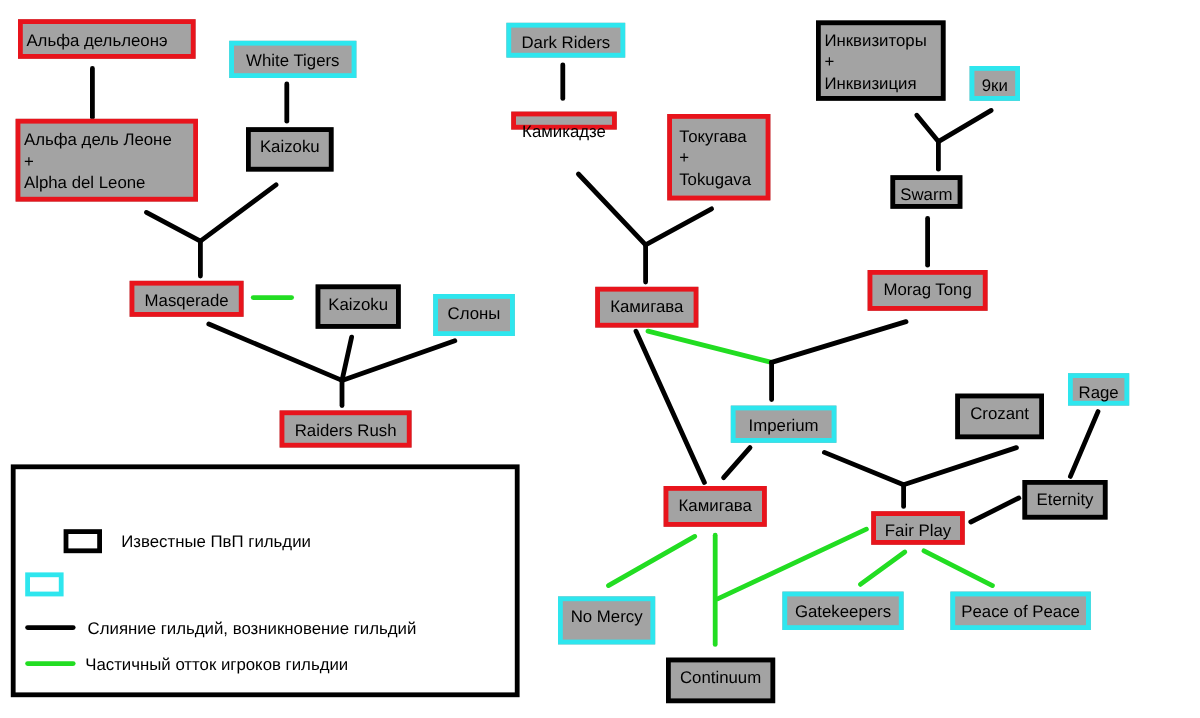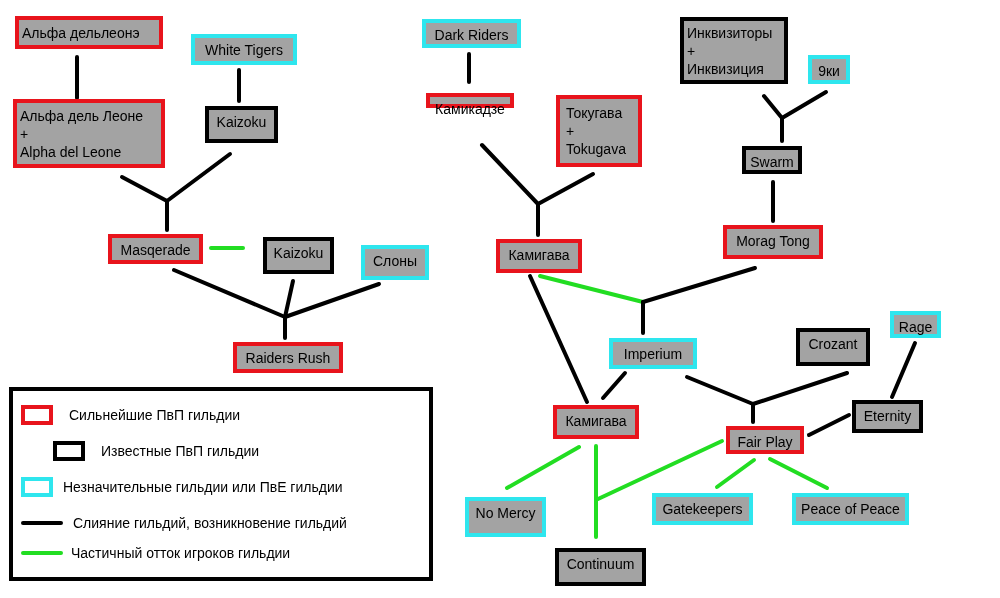--- a/index.html
+++ b/index.html
@@ -94,31 +94,26 @@
 <div class="node center" style="left: 890px; top: 311px; width: 51px; height: 27px; border-color: rgb(46, 230, 238);"><span>Rage</span></div>
 <div class="node center" style="left: 852px; top: 400px; width: 71px; height: 33px; border-color: rgb(0, 0, 0);"><span>Eternity</span></div>
 <div class="node center" style="left: 553px; top: 405px; width: 86px; height: 34px; border-color: rgb(232, 20, 28);"><span>Камигава</span></div>
 <div class="node center" style="left: 726px; top: 426px; width: 78px; height: 28px; border-color: rgb(232, 20, 28);"><span>Fair Play</span></div>
 <div class="node center" style="left: 465px; top: 497px; width: 81px; height: 40px; border-color: rgb(46, 230, 238);"><span>No Mercy</span></div>
 <div class="node center" style="left: 652px; top: 493px; width: 101px; height: 32px; border-color: rgb(46, 230, 238);"><span>Gatekeepers</span></div>
 <div class="node center" style="left: 792px; top: 493px; width: 117px; height: 32px; border-color: rgb(46, 230, 238);"><span>Peace of Peace</span></div>
 <div class="node center" style="left: 555px; top: 548px; width: 91px; height: 38px; border-color: rgb(0, 0, 0);"><span>Continuum</span></div>
 
 <div id="legend">
-  <div class="lg-row" style="top:14px;">
-    <span class="lg-swatch" style="width: 32px; height: 20px; border-color: rgb(232, 20, 28);"></span>
-    <span class="lg-text" style="margin-left:16px;">Сильнейшие ПвП гильдии</span>
-  </div>
   <div class="lg-row" style="top:50px;padding-left:32px;">
     <span class="lg-swatch" style="width: 32px; height: 20px; border-color: rgb(0, 0, 0);"></span>
     <span class="lg-text" style="margin-left:16px;">Известные ПвП гильдии</span>
   </div>
   <div class="lg-row" style="top:86px;">
     <span class="lg-swatch" style="width: 32px; height: 20px; border-color: rgb(46, 230, 238);"></span>
-    <span class="lg-text" style="margin-left:10px;">Незначительные гильдии или ПвЕ гильдии</span>
   </div>
   <div class="lg-row" style="top:124px;">
     <span class="lg-line" style="background: rgb(0, 0, 0);"></span>
     <span class="lg-text" style="margin-left:10px;">Слияние гильдий, возникновение гильдий</span>
   </div>
   <div class="lg-row" style="top:154px;">
     <span class="lg-line" style="background: rgb(34, 221, 34);"></span>
     <span class="lg-text" style="margin-left:8px;">Частичный отток игроков гильдии</span>
   </div>
 </div>

